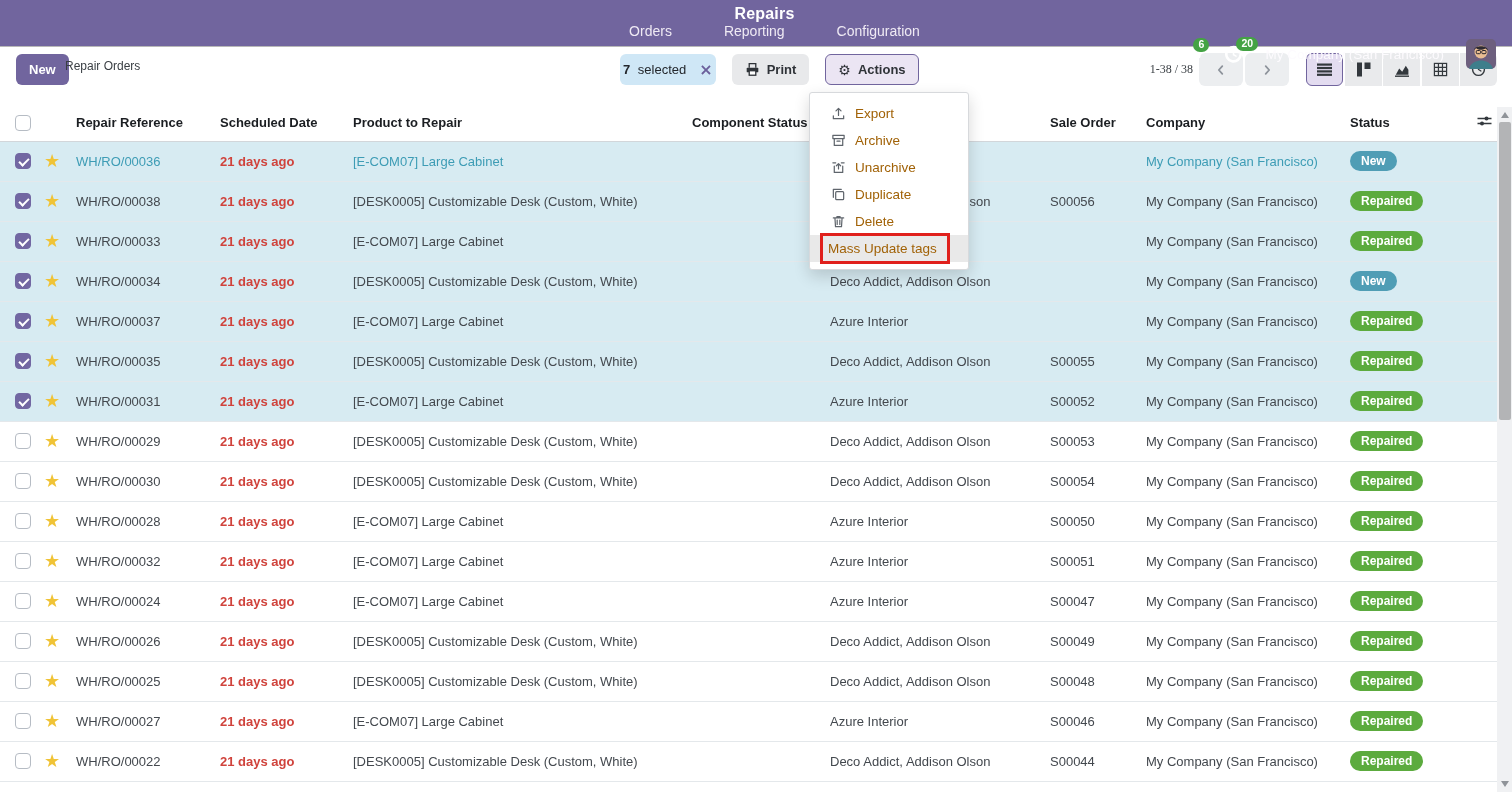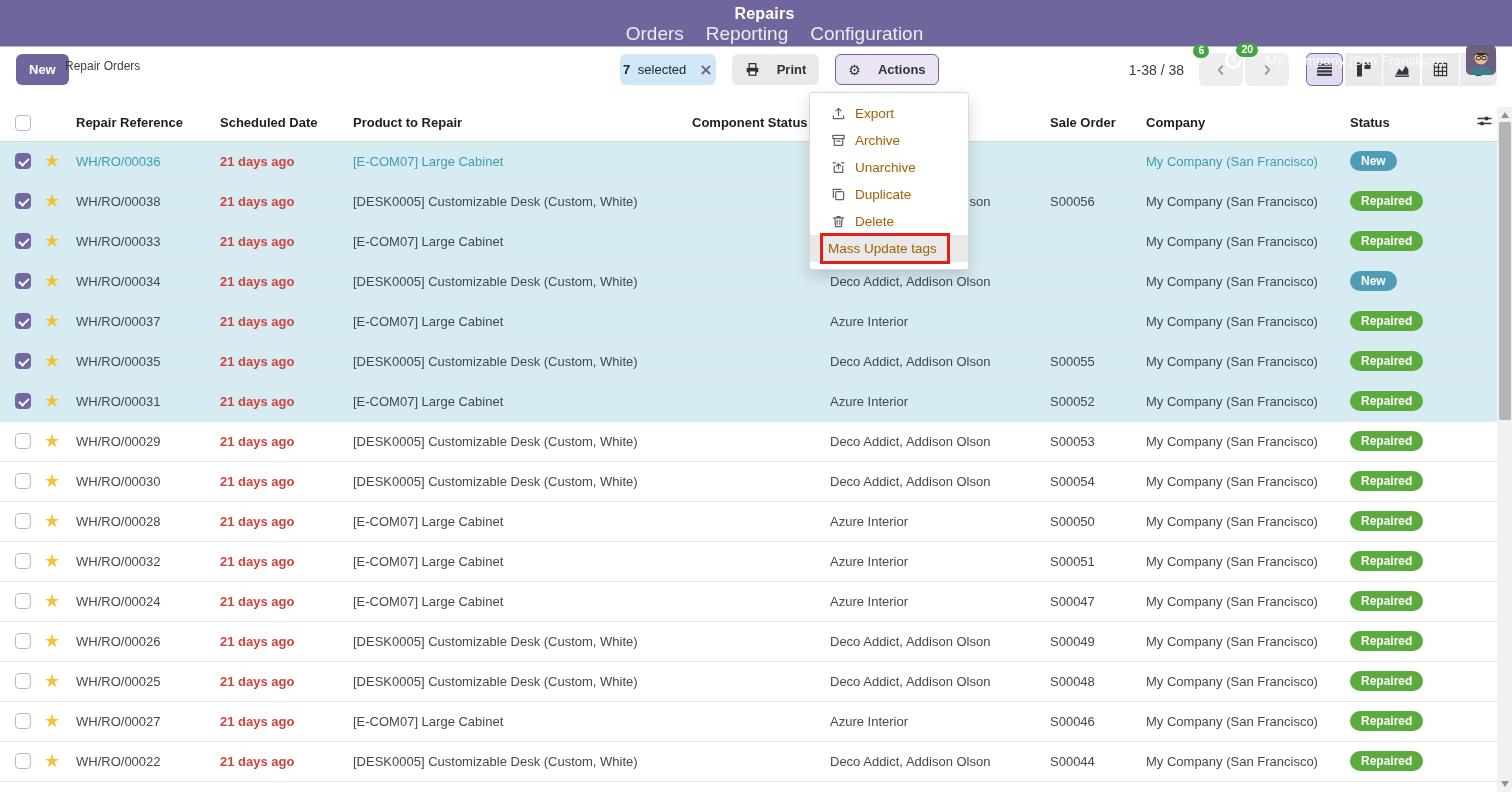--- a/index.html
+++ b/index.html
@@ -7,21 +7,21 @@
               font-family:"Liberation Sans", sans-serif; }
 
   
   .navbar { position:absolute; top:0; left:0; right:0; height:46px;
             background:var(--navbar-bg); display:flex; align-items:center;
             color:#fff; box-shadow:0 1px 0 rgba(0,0,0,.28); z-index:60;flex-direction:column; }
   .apps-grid { width:20px; height:20px; margin-left:16px; display:grid; cursor:pointer;
                grid-template-columns:repeat(3,1fr); grid-template-rows:repeat(3,1fr); gap:2.5px; }
   .apps-grid i { background:#fff; border-radius:1px; }
   .brand { font-weight:700; font-size:16px; margin-left:17px; letter-spacing:.2px; }
-  .nav-menu { display:flex; gap:22px; margin-left:37px; font-size:19px; color:#efeaf4; }
+  .nav-menu { display:flex; gap:52px; margin-left:37px; font-size:14px; color:#efeaf4; }
   .nav-menu span { cursor:pointer; }
   .nav-right { margin-left:auto; display:flex; align-items:center; gap:22px; margin-right:16px; }
   .icon-badge { position:relative; display:flex; cursor:pointer; }
   .nbadge { position:absolute; top:-8px; left:12px; background:var(--notification-green);
             color:#fff; font-size:10.5px; font-weight:700; border-radius:9px;
             padding:1.5px 5px; line-height:1.1; }
   .company-name { font-size:13.5px; color:#fdfbfe; }
   .avatar { width:30px; height:30px; border-radius:5px; overflow:hidden; cursor:pointer; }
 
   
@@ -29,27 +29,27 @@
   .btn-new { position:absolute; left:16px; top:8px; background:var(--navbar-bg); color:#fff;
              font-size:13px; font-weight:700; padding:8px 13px; border-radius:6px;
              border:none; cursor:pointer; font-family:inherit; }
   .view-title { position:absolute; left:65px; top:13px; font-size:12px; color:#3a3f44; }
   .center-group { position:absolute; left:620px; top:8px; display:flex; gap:16px; align-items:center; }
   .sel-pill { background:#cfe7f6; border-radius:6px; height:31px; display:flex;
               align-items:center; padding:0 3px; gap:13px; font-size:13px; color:#23272c; }
   .sel-pill b { font-weight:700; margin-right:4px; }
   .close-x { color:#6b5f9b; font-size:16px; font-weight:700; cursor:pointer; line-height:1;
              font-family:"DejaVu Sans","Liberation Sans",sans-serif; }
-  .bar-btn { height:31px; display:flex; align-items:center; gap:17px; padding:0 12px;
+  .bar-btn { height:31px; display:flex; align-items:center; gap:7px; padding:0 12px;
              border-radius:6px; font-size:13px; font-weight:700; color:#2f3338;
              cursor:pointer; border:1px solid transparent; background:#e8e9eb; font-family:inherit; }
   .btn-actions { background:#ebe5f3; border-color:var(--navbar-bg); }
   .gear { font-family:"DejaVu Sans","Liberation Sans",sans-serif; font-size:14px; color:#2f3338; }
   .right-group { position:absolute; right:15px; top:7px; display:flex; align-items:center; }
-  .pager-text { font-size:14px; color:#383d42; margin-right:15px; }
+  .pager-text { font-size:12px; color:#383d42; margin-right:6px;font-family:Liberation Serif, serif; }
   .pager-btns { display:flex; gap:2px; margin-right:17px; }
   .pager-btn { width:44px; height:33px; background:#eceef0; border-radius:6px;
                display:flex; align-items:center; justify-content:center; cursor:pointer; }
   .view-switcher { display:flex; gap:1.5px; }
   .vs-btn { width:37px; height:33px; background:#e9eaec; display:flex; align-items:center;
             justify-content:center; cursor:pointer; }
   .vs-btn:first-child { border-radius:6px 0 0 6px; }
   .vs-btn:last-child { border-radius:0 6px 6px 0; }
   .vs-btn.active { background:#e3dcf0; border-radius:6px;
                    outline:1.5px solid var(--navbar-bg); outline-offset:-1.5px; }

